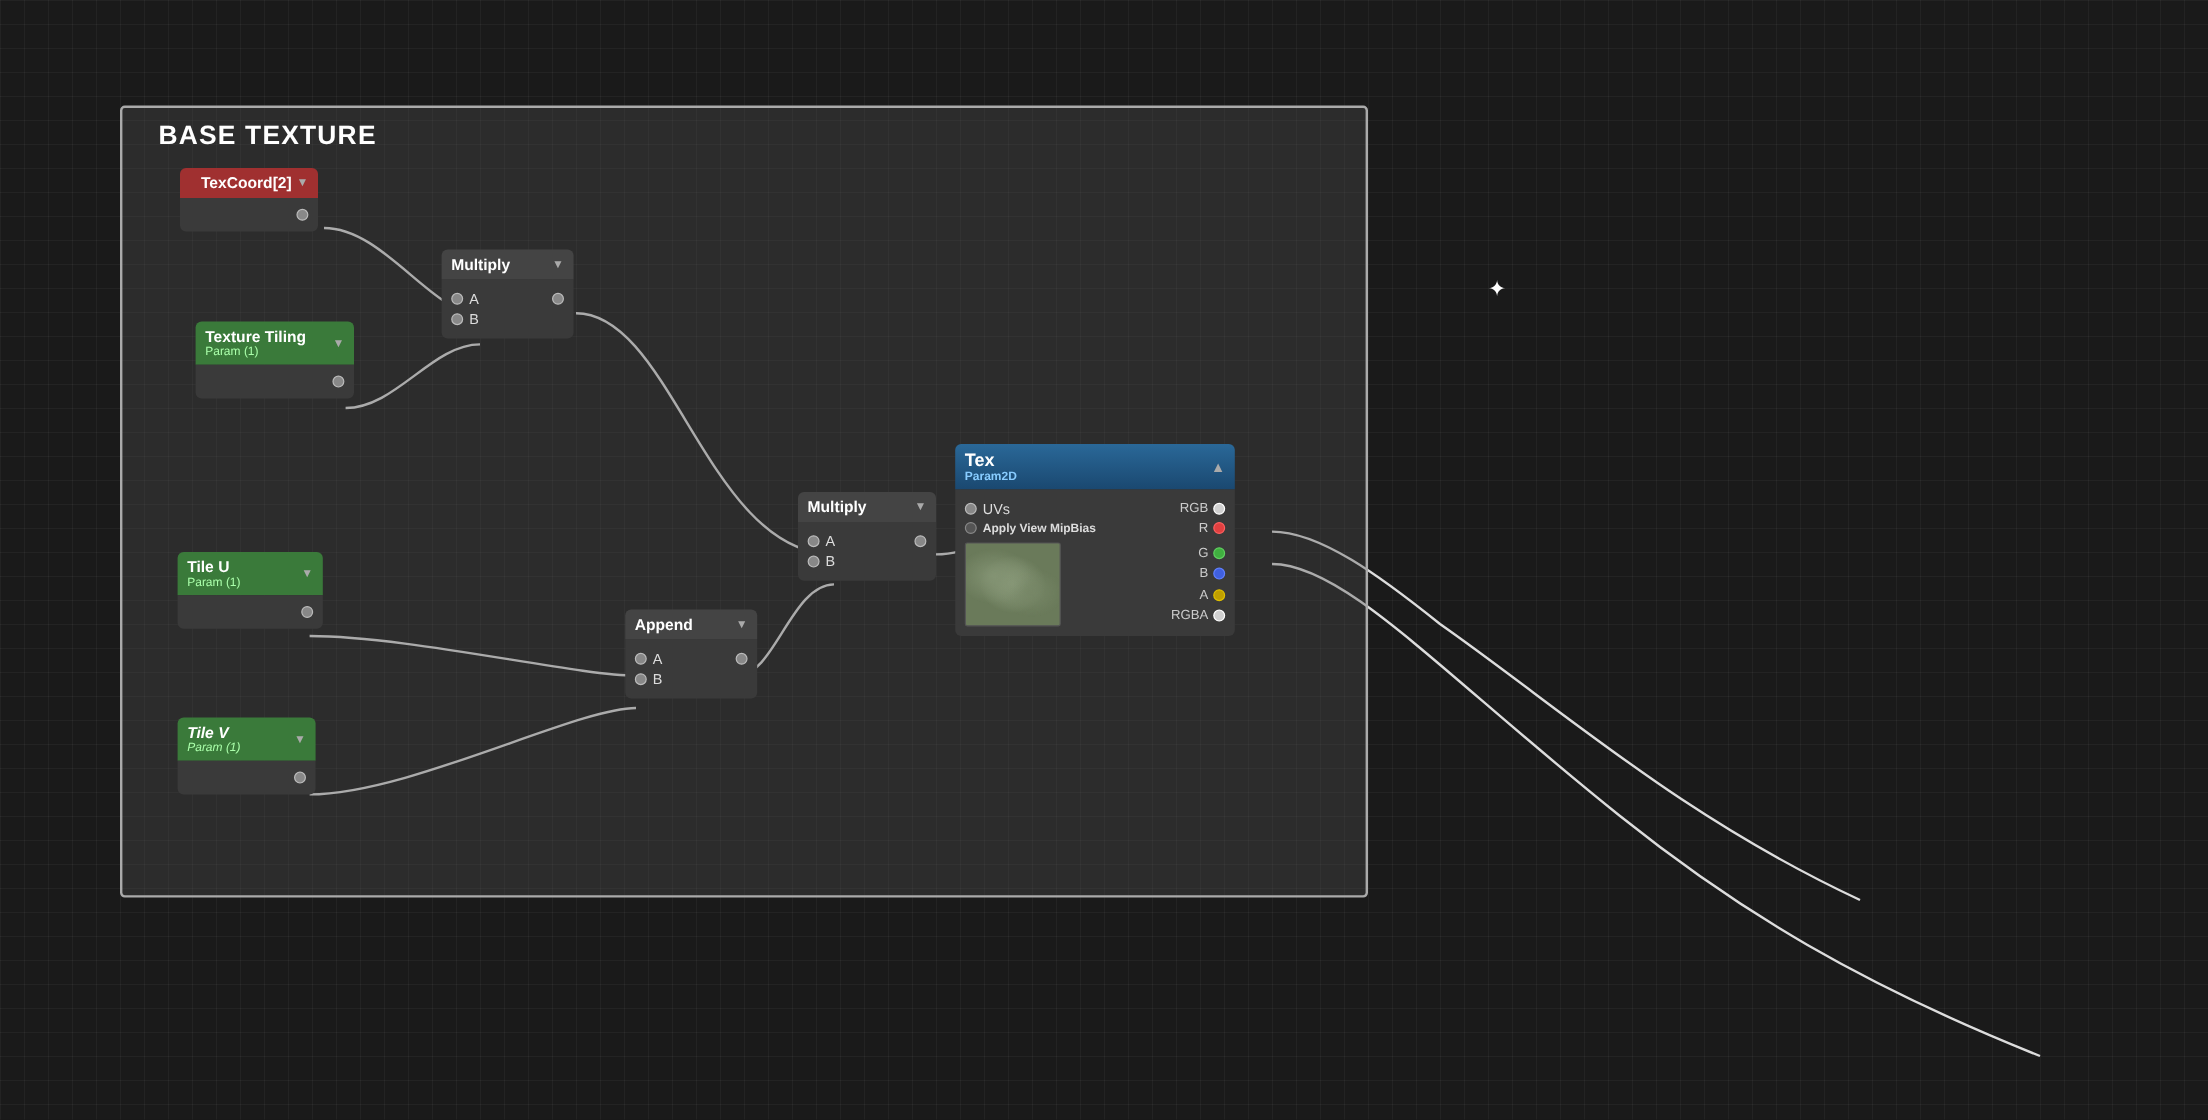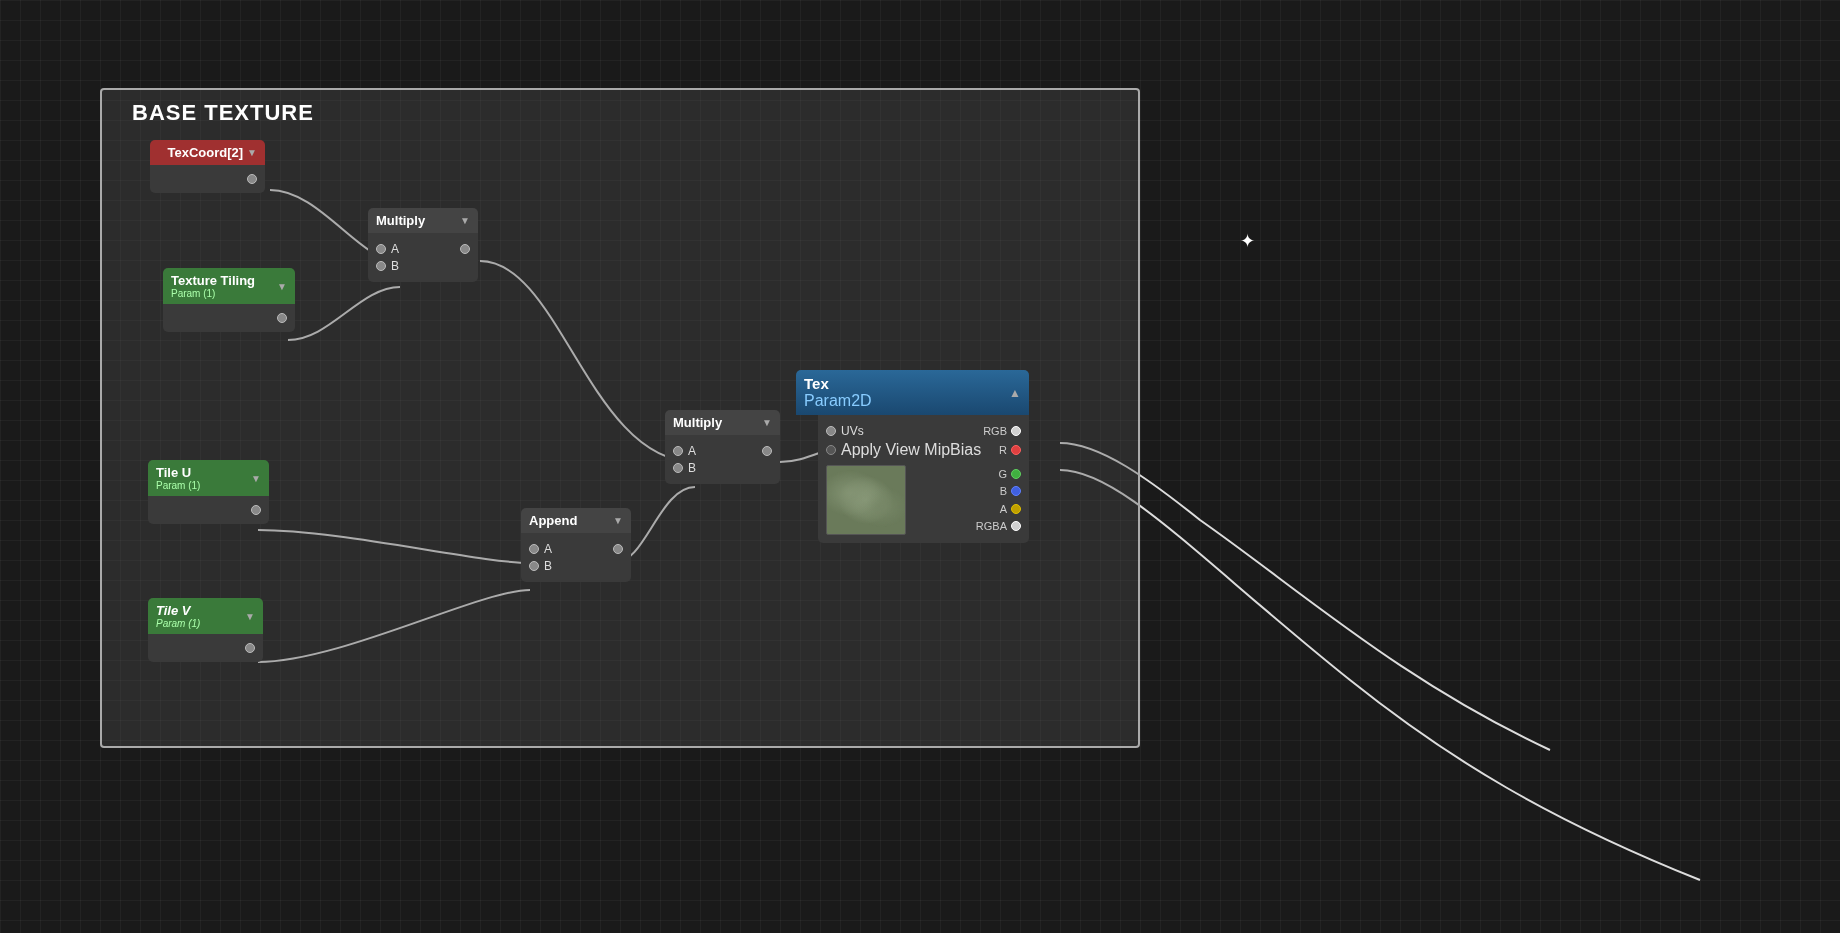--- a/index.html
+++ b/index.html
@@ -161,26 +161,25 @@
     .node-multiply-bottom .node-header { background: #444; }
 
     
     .node-tex-param {
       top: 370px;
       left: 796px;
       width: 233px;
       border-radius: 27px;
     }
     .node-tex-param .node-header { background: linear-gradient(180deg, #2a6898, #1a4870); }
-    .node-tex-param .node-subtext { font-size: 16px; color: #88ccff; font-weight: normal; }
+    .node-tex-param .node-subtext { font-size: 10px; color: #88ccff; font-weight: bold; }
 
     .node-tex-param .node-body {
       background: #3a3a3a;
       padding: 6px 8px 8px;
-      margin-left: 22px;
     }
 
     .tex-preview {
       width: 80px;
       height: 70px;
       background: #6a7a5a;
       border: 1px solid #555;
       border-radius: 2px;
       position: relative;
       overflow: hidden;
@@ -383,21 +382,21 @@
 
     <div class="node-pin-row">
       <span class="pin"></span>
       <span class="pin-label">UVs</span>
       <span style="flex:1; text-align:right; font-size:11px; color:#ccc; margin-right:4px;">RGB</span>
       <span class="pin pin-white"></span>
     </div>
 
     <div class="node-pin-row">
       <span class="pin" style="background:#555; border-color:#888;"></span>
-      <span class="pin-label" style="font-size:16px;">Apply View MipBias</span>
+      <span class="pin-label" style="font-size:10px;font-weight:bold;">Apply View MipBias</span>
       <span style="flex:1; text-align:right; font-size:11px; color:#ccc; margin-right:4px;">R</span>
       <span class="pin pin-red"></span>
     </div>
 
     <div style="display:flex; margin-top:6px;">
       <div class="tex-preview"></div>
       <div style="flex:1; display:flex; flex-direction:column; justify-content:space-around; padding-left:4px;">
         <div class="tex-pin-right">
           <span style="margin-right:4px;">G</span>
           <span class="pin pin-green"></span>

